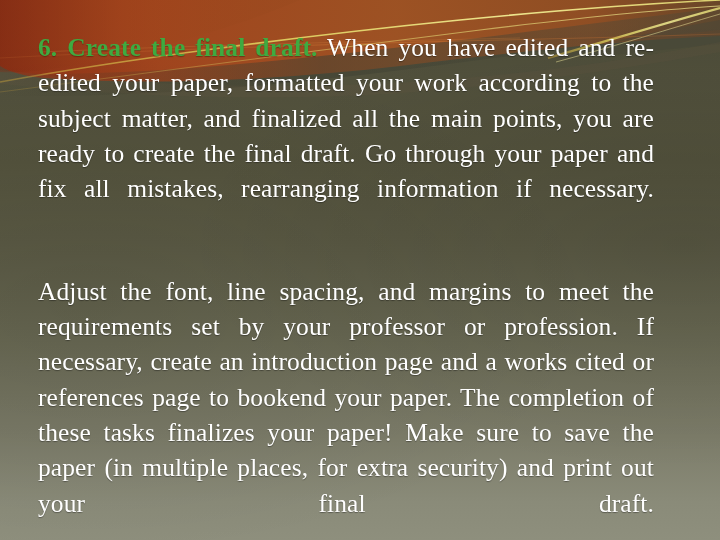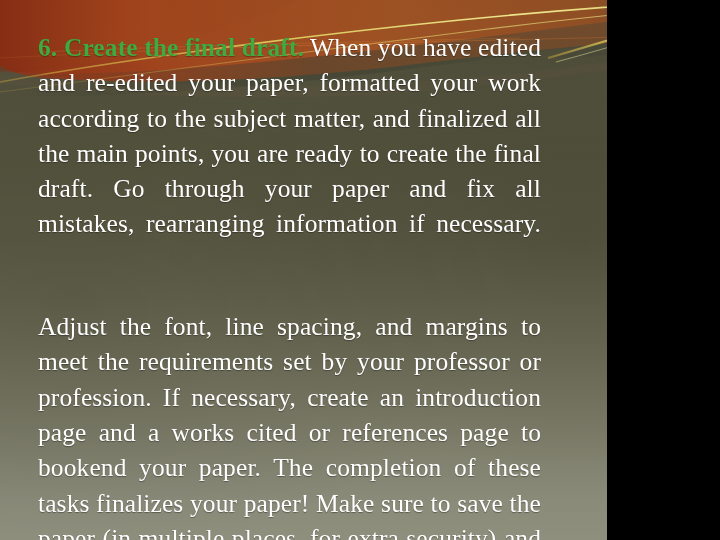--- a/index.html
+++ b/index.html
@@ -2,21 +2,21 @@
 <html><head>
 <meta charset="utf-8">
 <style>
   html, body {
     margin: 0;
     padding: 0;
     background: #000;
   }
   #slide {
     position: relative;
-    width: 607px;
+    width: 720px;
     height: 540px;
     overflow: hidden;
     font-family: "Liberation Serif", "DejaVu Serif", serif;
     
     background:
       linear-gradient(to bottom,
         #4a4a36 0%,
         #51503c 14%,
         #55543e 30%,
         #5d5c46 45%,

